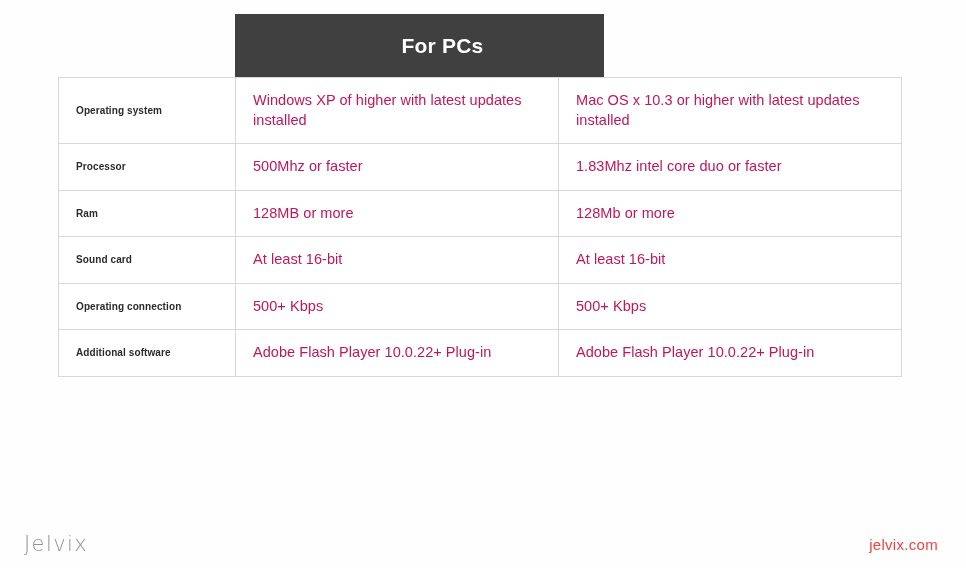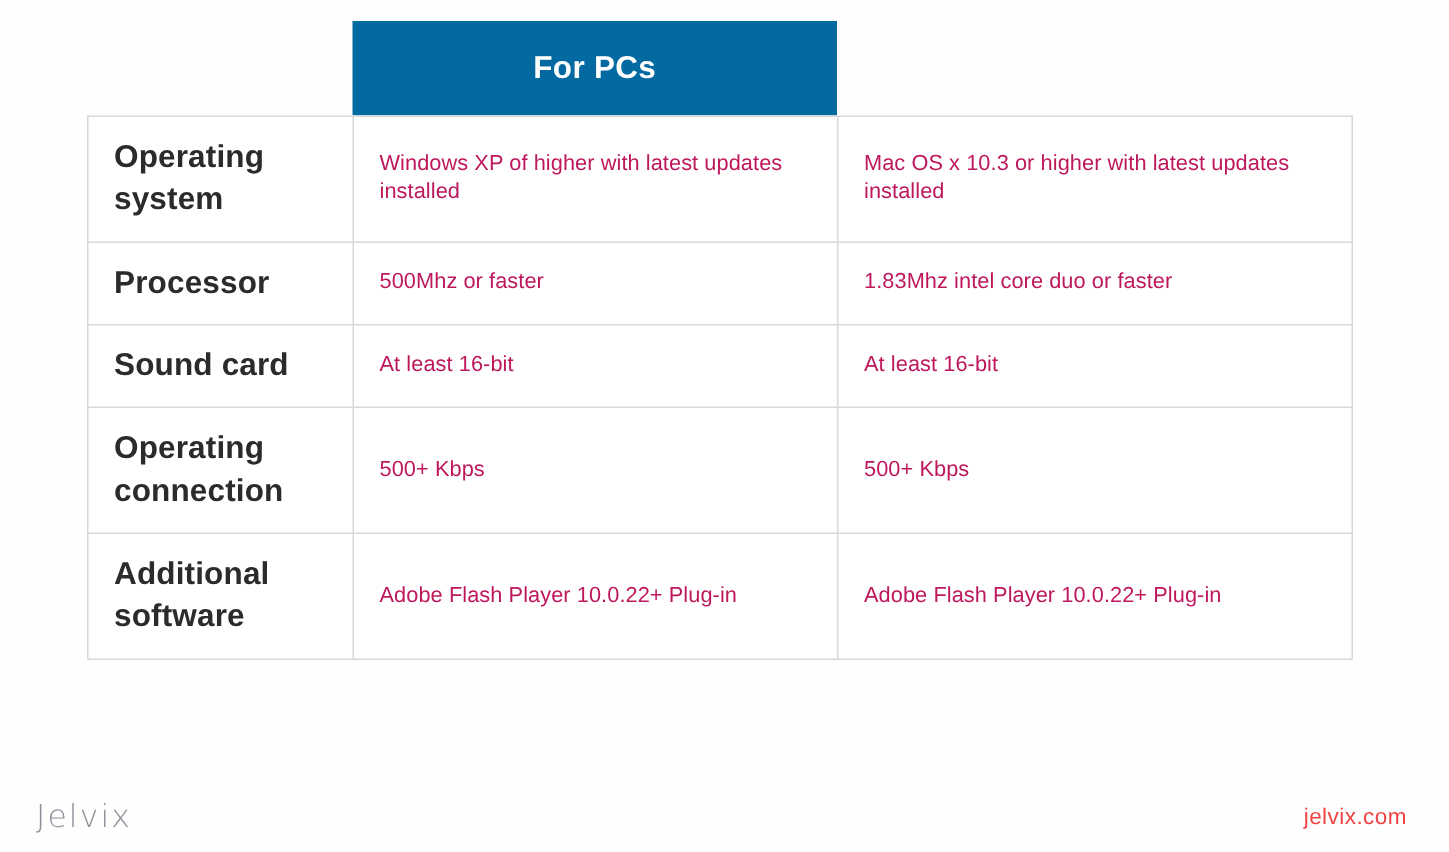--- a/index.html
+++ b/index.html
@@ -41,21 +41,22 @@
     width: 323px;
     display: flex;
     align-items: center;
     justify-content: center;
     color: #ffffff;
     font-size: 21px;
     font-weight: bold;
     letter-spacing: 0.2px;
   }
   .header-cell.pc {
-    background: #0369a1;
+    background: #404040;
+    padding-left: 46px;
   }
   .header-cell.mac {
     background: #333333;
     flex: 0 0 343px;
     width: 343px;
   }
 
   
   .req-table {
     position: absolute;
@@ -78,21 +79,21 @@
   .col-label {
     width: 177px;
   }
   .col-pc {
     width: 323px;
   }
   .col-mac {
     width: 343px;
   }
   .label-text {
-    font-size: 21px;
+    font-size: 10px;
     font-weight: bold;
     color: #2b2b2b;
     letter-spacing: 0.1px;
   }
   .value-text {
     font-size: 14.5px;
     font-weight: normal;
     color: #be185d;
     letter-spacing: 0.05px;
   }
@@ -159,20 +160,31 @@
           <div class="cell-inner label-text">Processor</div>
         </td>
         <td>
           <div class="cell-inner value-text">500Mhz or faster</div>
         </td>
         <td>
           <div class="cell-inner value-text">1.83Mhz intel core duo or faster</div>
         </td>
       </tr>
 
+      <tr>
+        <td>
+          <div class="cell-inner label-text">Ram</div>
+        </td>
+        <td>
+          <div class="cell-inner value-text">128MB or more</div>
+        </td>
+        <td>
+          <div class="cell-inner value-text">128Mb or more</div>
+        </td>
+      </tr>
 
 
       <tr>
         <td>
           <div class="cell-inner label-text">Sound card</div>
         </td>
         <td>
           <div class="cell-inner value-text">At least 16-bit</div>
         </td>
         <td>

